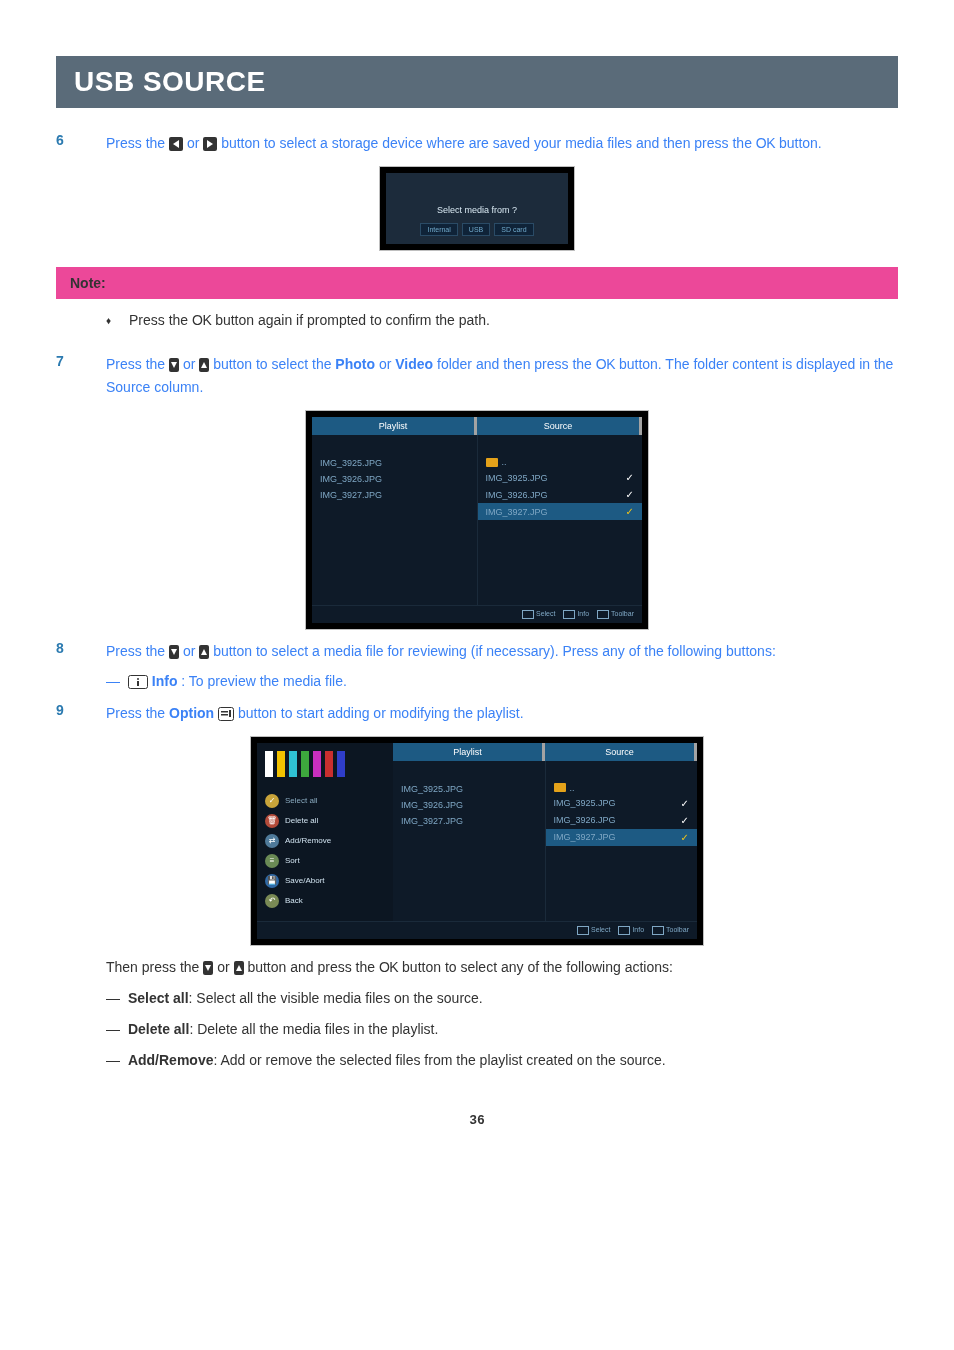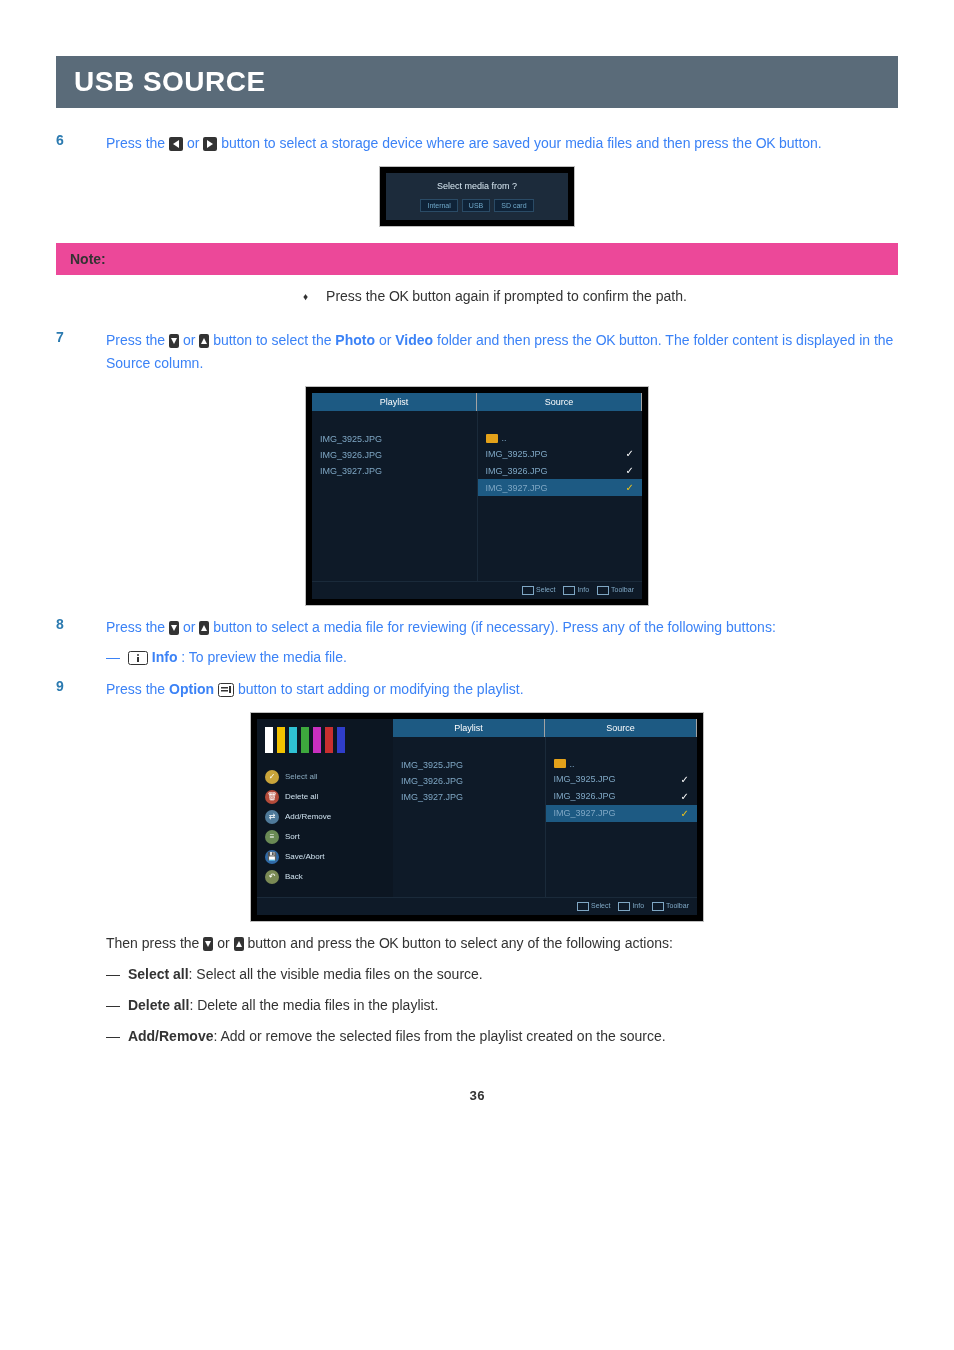--- a/index.html
+++ b/index.html
@@ -50,21 +50,20 @@
     color: #333;
     font-weight: bold;
     padding: 8px 14px;
     margin-top: 16px;
     font-size: 14px;
   }
   .note-body {
     padding: 10px 14px 12px 50px;
     font-size: 14px;
     line-height: 1.7;
-    text-align: center;
   }
   .note-body ul {
     list-style: none;
     padding-left: 0;
     margin: 0;
   }
   .note-body li::before {
     content: "♦";
     color: #333;
     margin-right: 14px;
@@ -94,20 +93,21 @@
     color: #cfe1ee;
     width: 170px;
     padding: 8px 6px;
     font-size: 8px;
   }
   .dlg-small-title {
     text-align: center;
     margin-bottom: 8px;
     font-size: 9px;
     color: #d8e8f2;
+    margin-top: 24px;
   }
   .dlg-tabs {
     display: flex;
     gap: 4px;
     justify-content: center;
   }
   .dlg-tab {
     background: #0f2338;
     border: 1px solid #2a4b66;
     padding: 2px 6px;
@@ -125,21 +125,21 @@
   .pls-headers {
     display: flex;
   }
   .pls-head {
     flex: 1;
     background: #1d5a83;
     text-align: center;
     padding: 4px 0;
     color: #fff;
     font-size: 9px;
-    border-right: 1px solid #a3a3a3;
+    border-right: 3px solid #a3a3a3;
   }
   .pls-cols {
     display: flex;
     min-height: 170px;
   }
   .pls-col {
     flex: 1;
     padding: 20px 8px;
     border-right: 1px solid #1a2a3a;
   }

